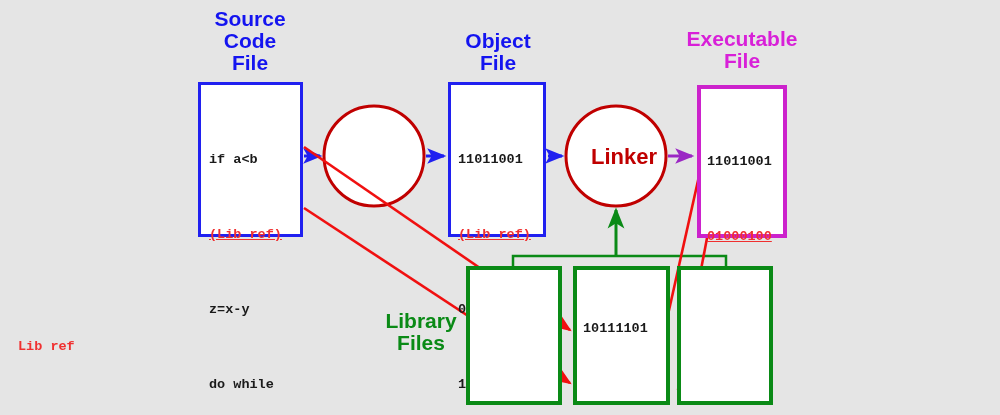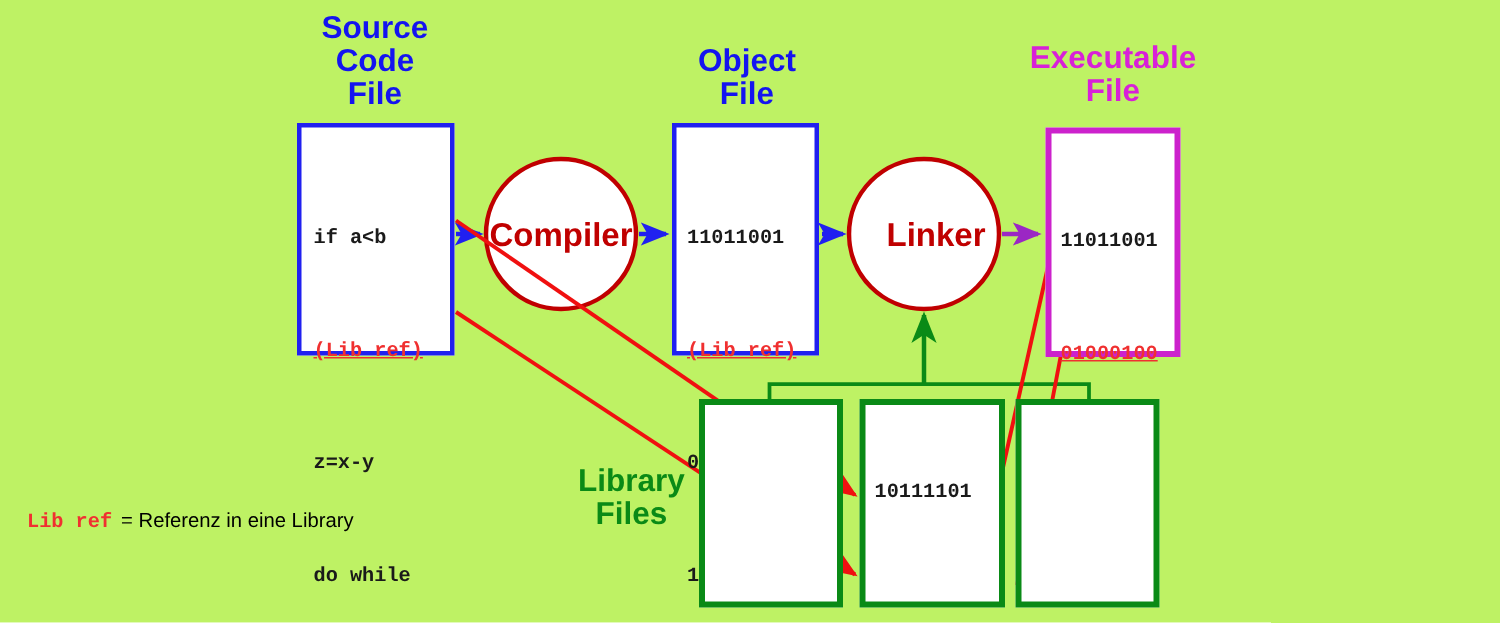--- a/index.html
+++ b/index.html
@@ -4,21 +4,21 @@
 <style>
   html, body {
     margin: 0;
     padding: 0;
     background: #ffffff;
   }
   #canvas {
     position: relative;
     width: 1000px;
     height: 415px;
-    background: #bef264;
+    background: #e5e5e5;
     font-family: "Liberation Sans", sans-serif;
     overflow: hidden;
   }
   #svg-layer {
     position: absolute;
     left: 0;
     top: 0;
     width: 1000px;
     height: 415px;
     pointer-events: none;
@@ -182,21 +182,19 @@
   <div class="codelines" style="left:583px; top:274px; width:90px; line-height:22px;">
     <span class="ln ln-black">10111101</span>
     
     
     
     
   </div>
 
   <div class="filebox box-green" style="left:677px; top:266px; width:96px; height:139px;"></div>
 
-  <div class="proc-label" style="left:314px; top:144px; width:120px;">Compiler</div>
   <div class="proc-label" style="left:566px; top:144px; width:116px;text-align:center;">Linker</div>
 
   <div class="legend">
     <span class="legend-key">Lib ref</span>
-    <span class="legend-text">= Referenz in eine Library</span>
   </div>
 
 </div>
 
 </body></html>

